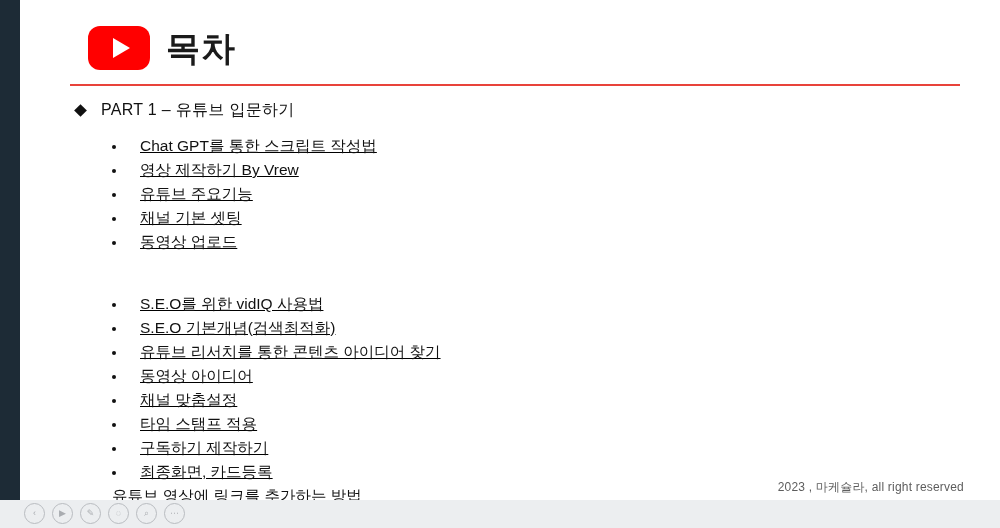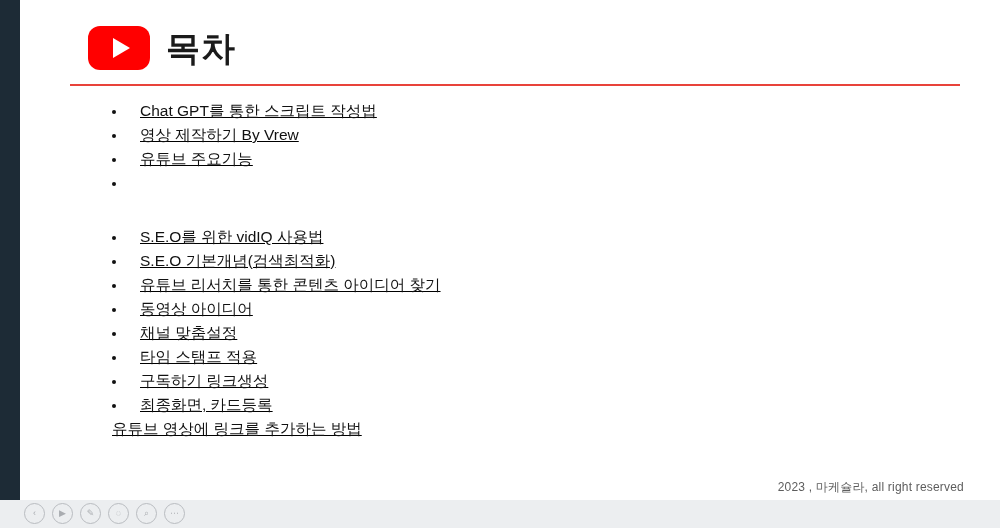--- a/index.html
+++ b/index.html
@@ -179,35 +179,44 @@
     <div class="yt-logo">
       <div class="yt-triangle"></div>
     </div>
     <div class="title">목차</div>
   </div>
   <div class="header-rule"></div>
 
   <div class="content">
 
     <div class="section">
+      <div class="section-head">
+        <span class="diamond"></span>
+        <span class="section-title">PART 1 – 유튜브 입문하기</span>
+      </div>
       <ul class="bullets">
         <li>
           <span class="dot"></span>
           <span class="bullet-text">Chat GPT를 통한 스크립트 작성법</span>
         </li>
         <li>
           <span class="dot"></span>
           <span class="bullet-text">영상 제작하기 By Vrew</span>
         </li>
         <li>
           <span class="dot"></span>
           <span class="bullet-text">유튜브 주요기능</span>
         </li>
         <li>
           <span class="dot"></span>
+          <span class="bullet-text">채널 기본 셋팅</span>
+        </li>
+        <li>
+          <span class="dot"></span>
+          <span class="bullet-text">동영상 업로드</span>
         </li>
       </ul>
     </div>
 
     <div class="section section-2">
       <ul class="bullets">
         <li>
           <span class="dot"></span>
           <span class="bullet-text">S.E.O를 위한 vidIQ 사용법</span>
         </li>
@@ -226,21 +235,21 @@
         <li>
           <span class="dot"></span>
           <span class="bullet-text">채널 맞춤설정</span>
         </li>
         <li>
           <span class="dot"></span>
           <span class="bullet-text">타임 스탬프 적용</span>
         </li>
         <li>
           <span class="dot"></span>
-          <span class="bullet-text">구독하기 링크생성</span>
+          <span class="bullet-text">구독하기 제작하기</span>
         </li>
         <li>
           <span class="dot"></span>
           <span class="bullet-text">최종화면, 카드등록</span>
         </li>
         <li>
 
           <span class="bullet-text">유튜브 영상에 링크를 추가하는 방법</span>
         </li>
       </ul>

